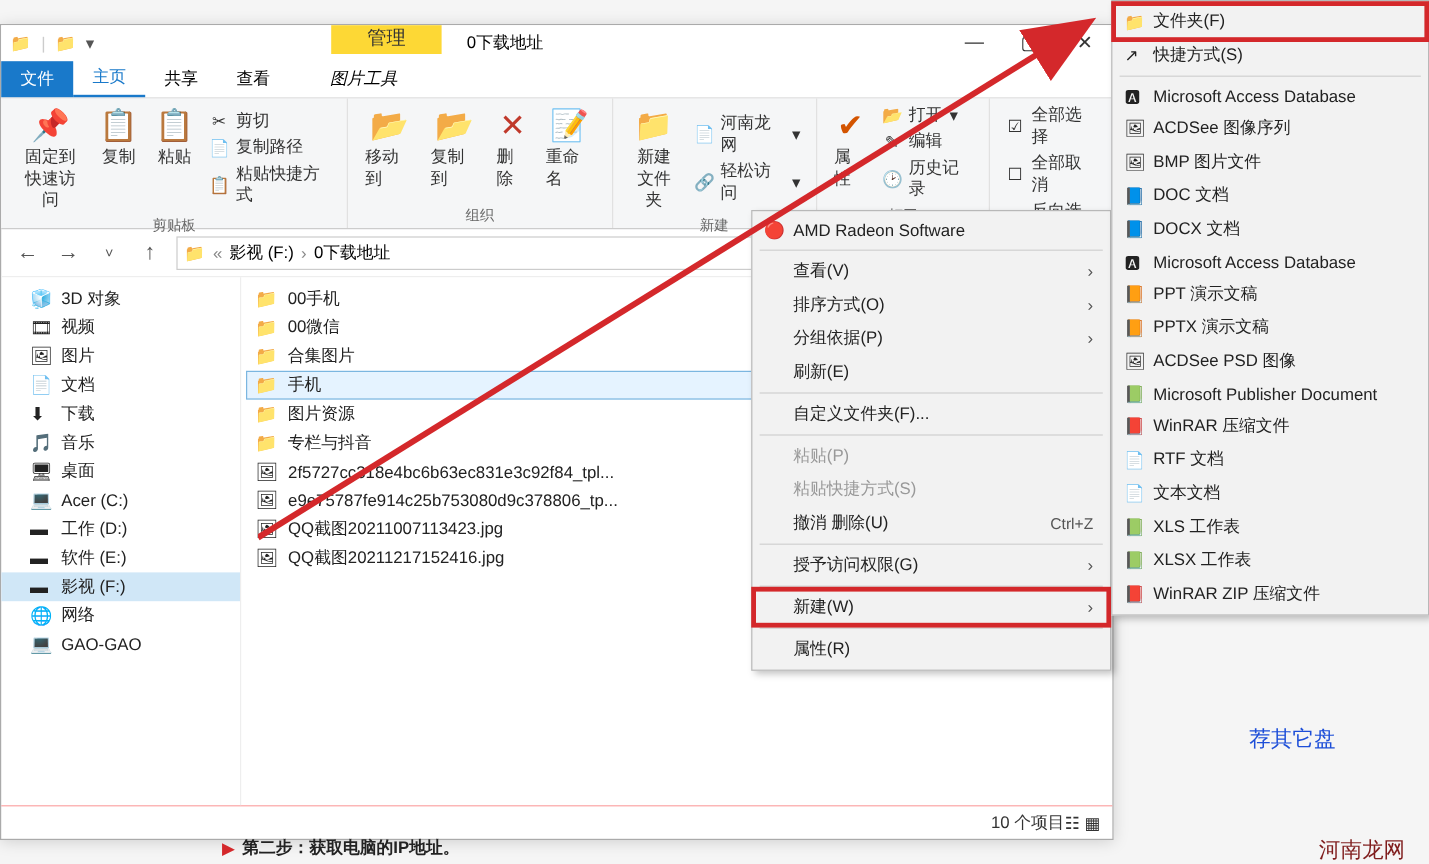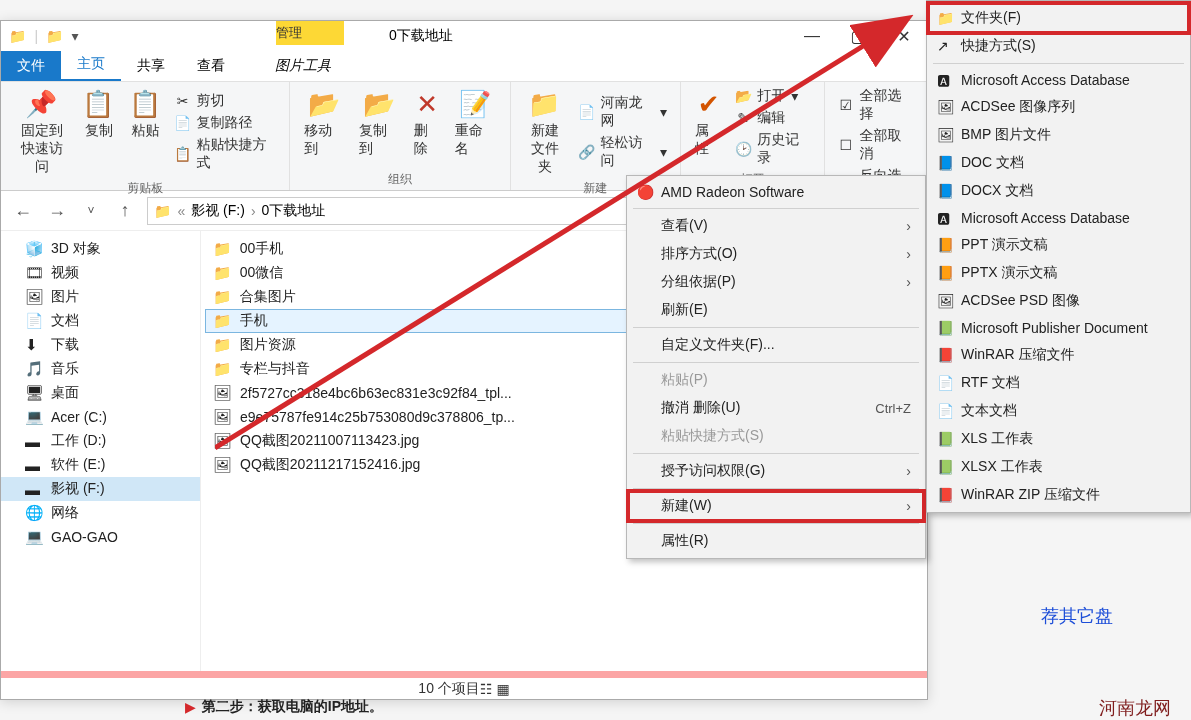--- a/index.html
+++ b/index.html
@@ -3,21 +3,21 @@
 <meta charset="utf-8">
 <style>
 * { margin: 0; padding: 0; box-sizing: border-box; font-family: "Microsoft YaHei", "Segoe UI", sans-serif; font-size: 14px; }
 body { background: #f5f5f5; width: 1191px; height: 720px; position: relative; overflow: hidden; }
 
 .window { position: absolute; left: 0; top: 20px; width: 928px; height: 680px; background: #fff; border: 1px solid #aaa; box-shadow: 0 2px 12px rgba(0,0,0,0.15); }
 
 .titlebar { height: 30px; display: flex; align-items: center; background: #fff; position: relative; }
 .titlebar .qat { display: flex; align-items: center; gap: 8px; padding-left: 8px; }
 .titlebar .qat span { color: #555; }
-.titlebar .pictools { position: absolute; left: 275px; top: 0; width: 68px; height: 24px; background: #fdd835; color: #333; line-height: 24px; font-size: 13px; }
+.titlebar .pictools { position: absolute; left: 275px; top: 0; width: 92px; height: 24px; background: #fdd835; color: #333; text-align: center; line-height: 24px; font-size: 16px; }
 .titlebar .wintitle { position: absolute; left: 388px; top: 6px; font-size: 14px; }
 .titlebar .winbtns { margin-left: auto; display: flex; }
 .titlebar .winbtns div { width: 46px; height: 30px; display: flex; align-items: center; justify-content: center; font-size: 16px; color: #333; }
 
 .tabstrip { height: 30px; display: flex; align-items: flex-end; background: #fff; }
 .tabstrip .tab { padding: 6px 16px; font-size: 14px; color: #000000; position: relative; }
 .tabstrip .tab.file { background: #1979ca; color: #fff; }
 .tabstrip .tab.active { border-bottom: 2px solid #1979ca; color: #1979ca; }
 .tabstrip .tab.pictab { margin-left: 18px; font-style: italic; }
 
@@ -41,21 +41,21 @@
 .body { display: flex; height: calc(100% - 30px - 30px - 110px - 40px - 28px); }
 .sidebar { width: 200px; border-right: 1px solid #eee; overflow-y: auto; padding: 6px 0; }
 .sbitem { display: flex; align-items: center; gap: 8px; padding: 3px 8px 3px 24px; font-size: 14px; color: #222; }
 .sbitem.active { background: #d0e7f7; }
 .sbitem .icon { width: 18px; font-size: 15px; }
 .filelist { flex: 1; padding: 6px 4px; }
 .fitem { display: flex; align-items: center; gap: 8px; padding: 3px 8px; font-size: 14px; color: #222; }
 .fitem .icon { font-size: 15px; }
 .fitem.selected { border: 1px solid #7bb6e0; background: #e5f3ff; padding: 2px 7px; }
 
-.statusbar { height: 28px; border-top: 7px solid #fca5a5; display: flex; align-items: center; padding: 0 10px; font-size: 13px; color: #333; justify-content: center; }
+.statusbar { height: 28px; border-top: 1px solid #fca5a5; display: flex; align-items: center; padding: 0 10px; font-size: 13px; color: #333; justify-content: flex-end; }
 .statusbar .viewbtns { display: flex; gap: 4px; }
 
 .ctxmenu { position: absolute; background: #f2f2f2; border: 1px solid #b8b8b8; box-shadow: 3px 3px 6px rgba(0,0,0,0.25); padding: 3px 2px; }
 .ctxmenu1 { left: 626px; top: 175px; width: 300px; }
 .ctxitem { display: flex; align-items: center; padding: 5px 12px 5px 32px; font-size: 14px; color: #222; position: relative; }
 .ctxitem .cicon { position: absolute; left: 8px; font-size: 14px; }
 .ctxitem .arrow { margin-left: auto; font-size: 14px; color: #555; }
 .ctxitem .shortcut { margin-left: auto; font-size: 13px; color: #555; }
 .ctxitem.disabled { color: #999; }
 .ctxsep { height: 1px; background: #d0d0d0; margin: 3px 4px; }
@@ -371,26 +371,26 @@
       <span>刷新(E)</span>
     </div>
     <div class="ctxsep"></div>
     <div class="ctxitem">
       <span>自定义文件夹(F)...</span>
     </div>
     <div class="ctxsep"></div>
     <div class="ctxitem disabled">
       <span>粘贴(P)</span>
     </div>
+    <div class="ctxitem disabled">
+      <span>粘贴快捷方式(S)</span>
+    </div>
     <div class="ctxitem">
       <span>撤消 删除(U)</span>
       <span class="shortcut">Ctrl+Z</span>
-    </div>
-    <div class="ctxitem disabled">
-      <span>粘贴快捷方式(S)</span>
     </div>
     <div class="ctxsep"></div>
     <div class="ctxitem">
       <span>授予访问权限(G)</span>
       <span class="arrow">›</span>
     </div>
     <div class="ctxsep"></div>
     <div class="ctxitem boxed">
       <span>新建(W)</span>
       <span class="arrow">›</span>

